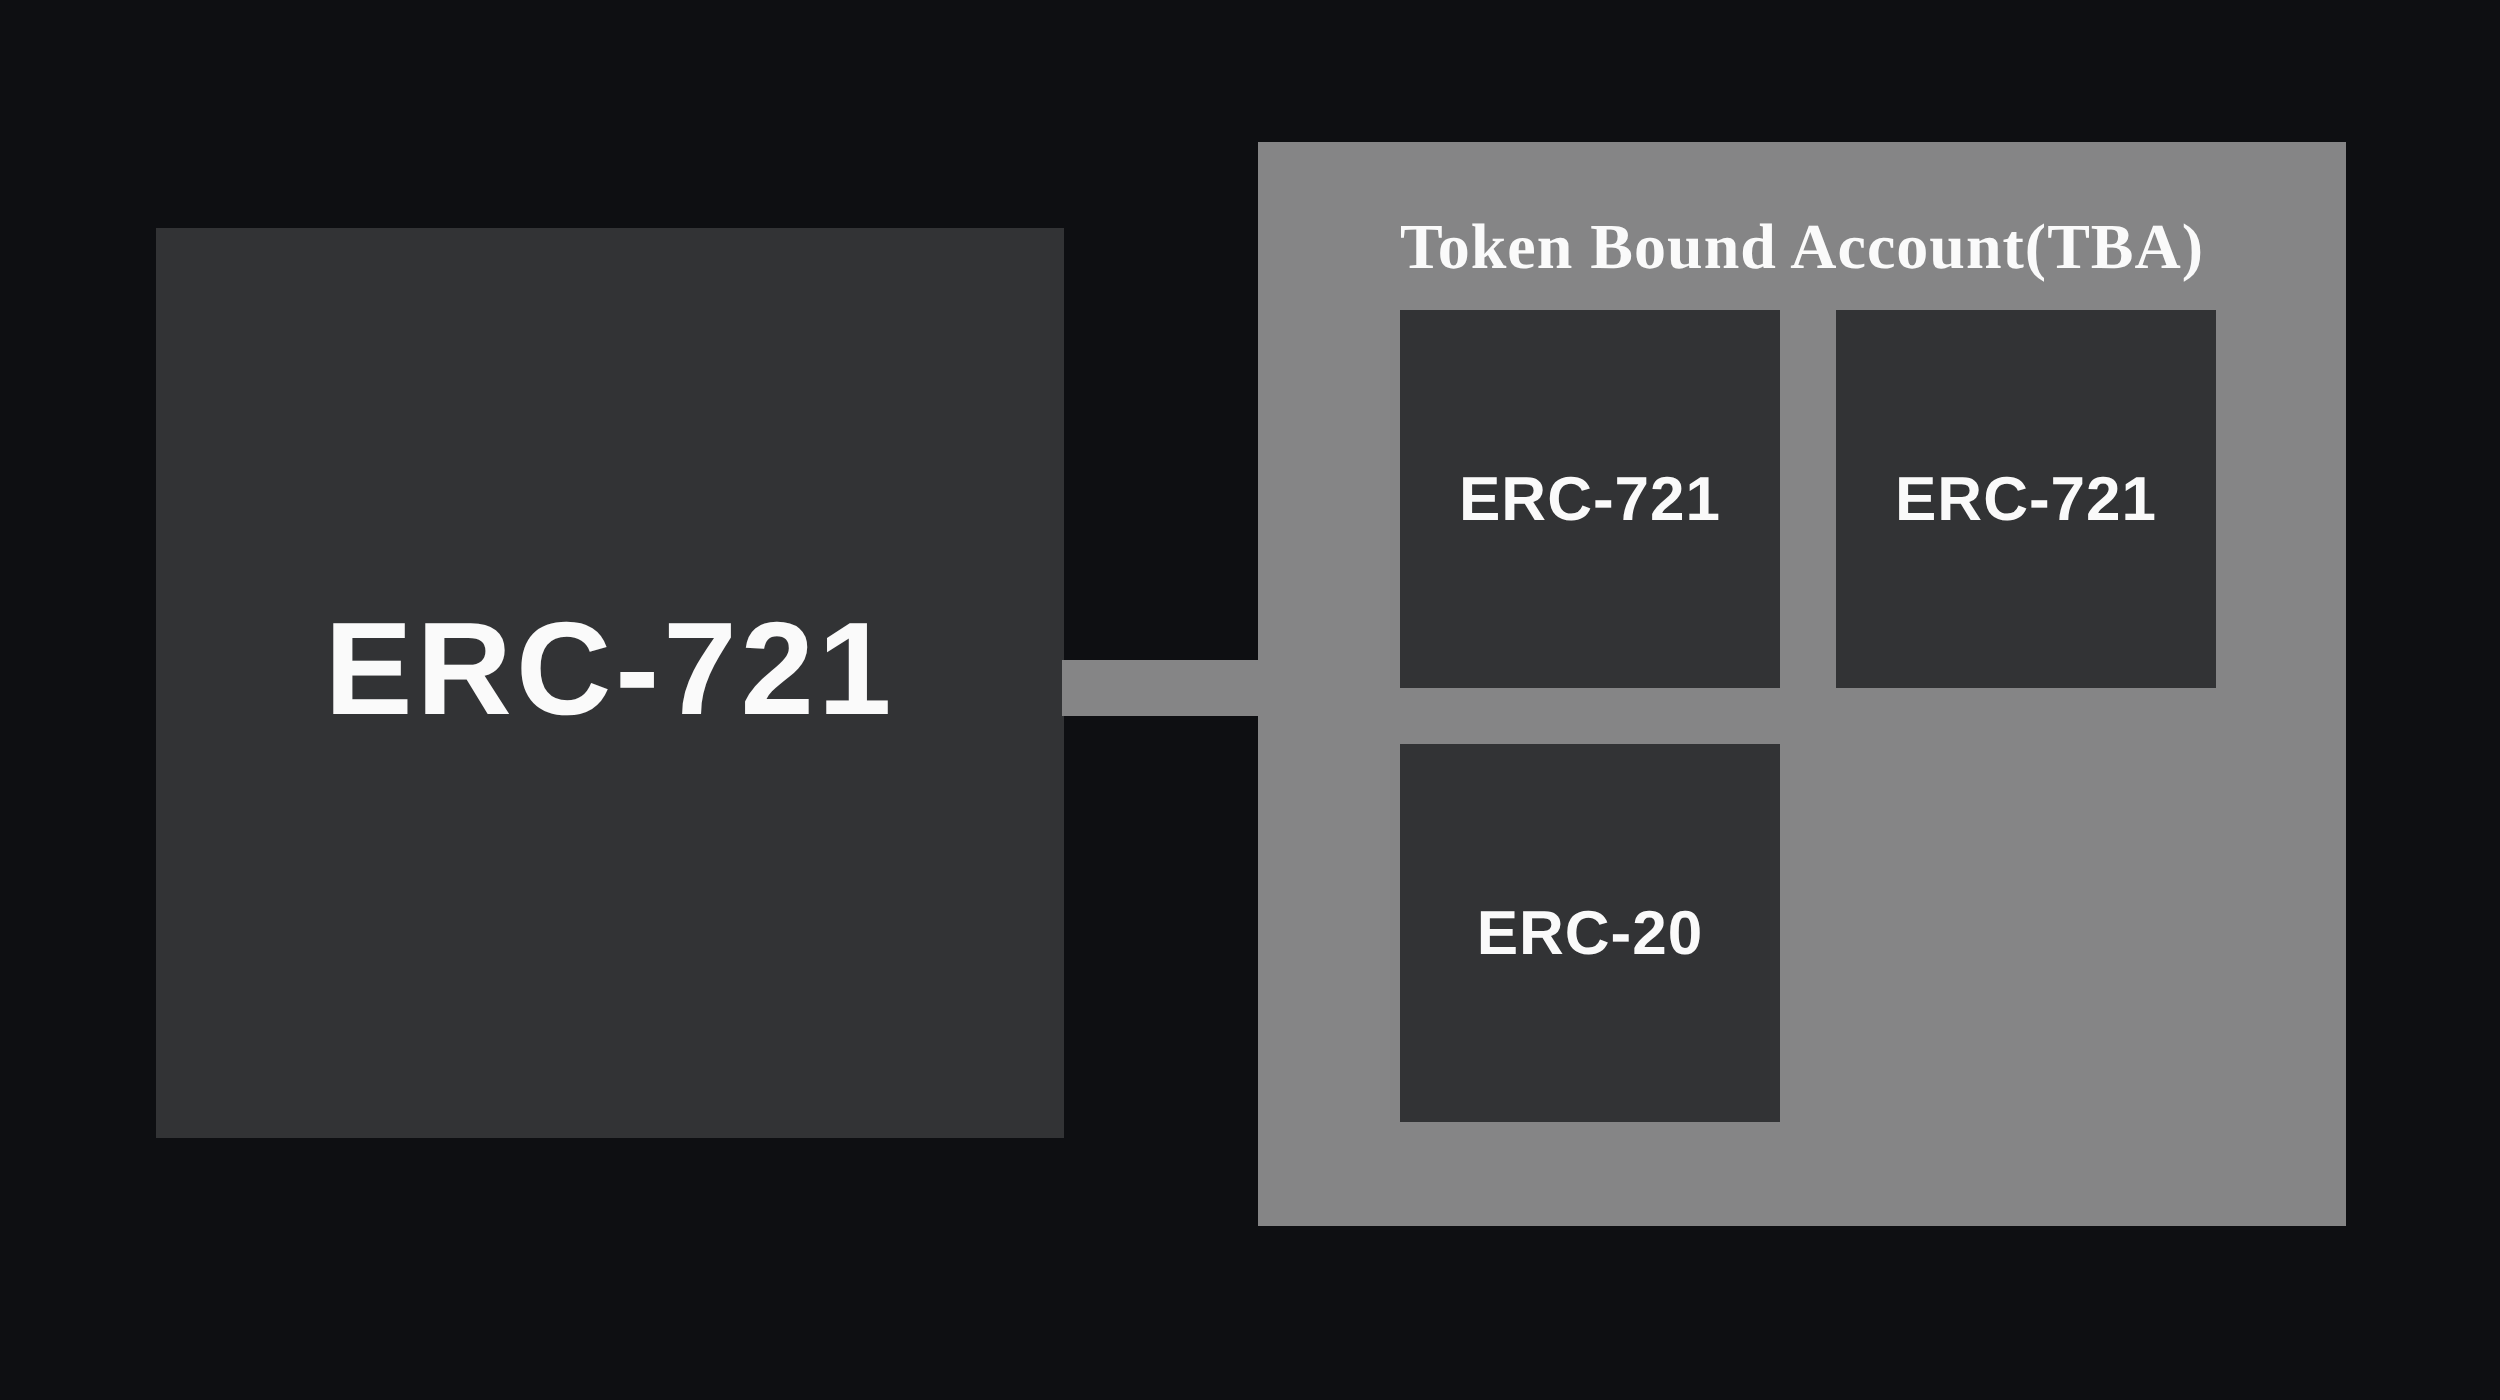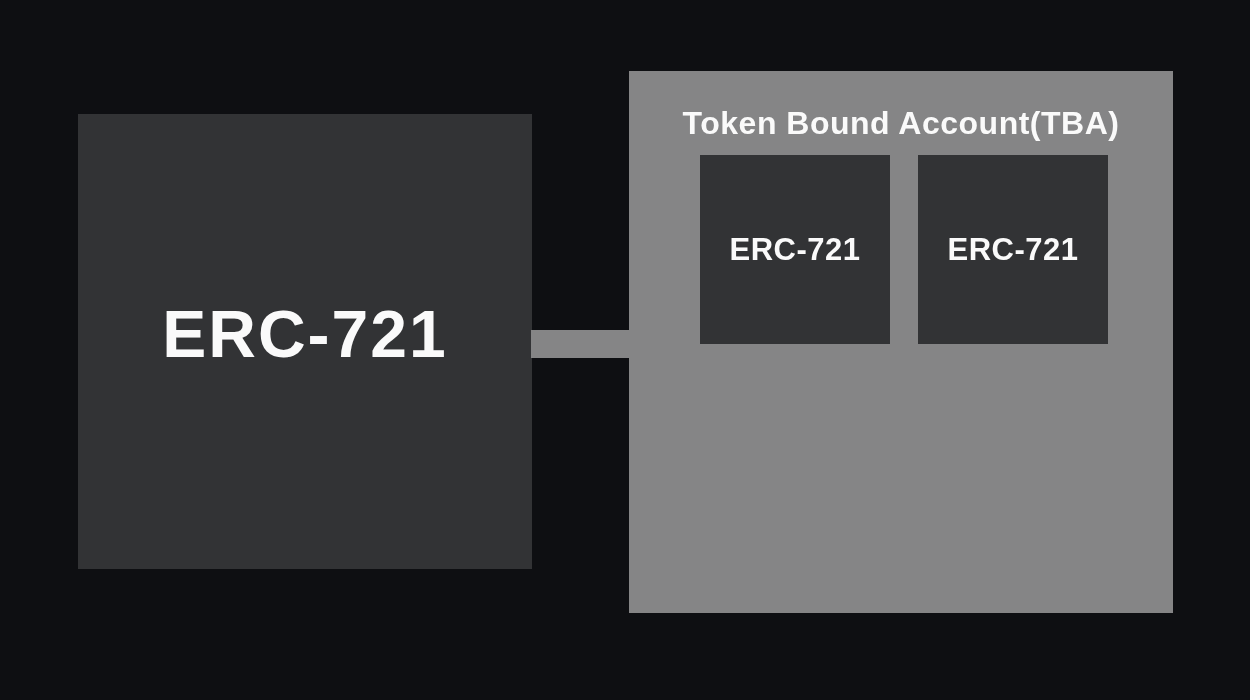--- a/index.html
+++ b/index.html
@@ -60,20 +60,21 @@
     position: absolute;
     left: 0;
     top: 34px;
     width: 100%;
     text-align: center;
     color: var(--text-white);
     font-size: 32px;
     font-weight: bold;
     letter-spacing: 0.5px;
     white-space: nowrap;
+    font-family: Liberation Serif, serif;
   }
   .tba-grid {
     position: absolute;
     left: 71px;
     top: 84px;
     width: 408px;
     height: 404px;
     display: grid;
     grid-template-columns: 190px 190px;
     grid-template-rows: 189px 189px;
@@ -107,16 +108,19 @@
   <div class="tba-panel">
     <div class="tba-title">Token Bound Account(TBA)</div>
 
     <div class="tba-grid">
       <div class="asset">
         <span class="asset-label">ERC-721</span>
       </div>
       <div class="asset">
         <span class="asset-label">ERC-721</span>
       </div>
+      <div class="asset">
+        <span class="asset-label">ERC-20</span>
+      </div>
     </div>
   </div>
 
 </div>
 
 </body></html>

